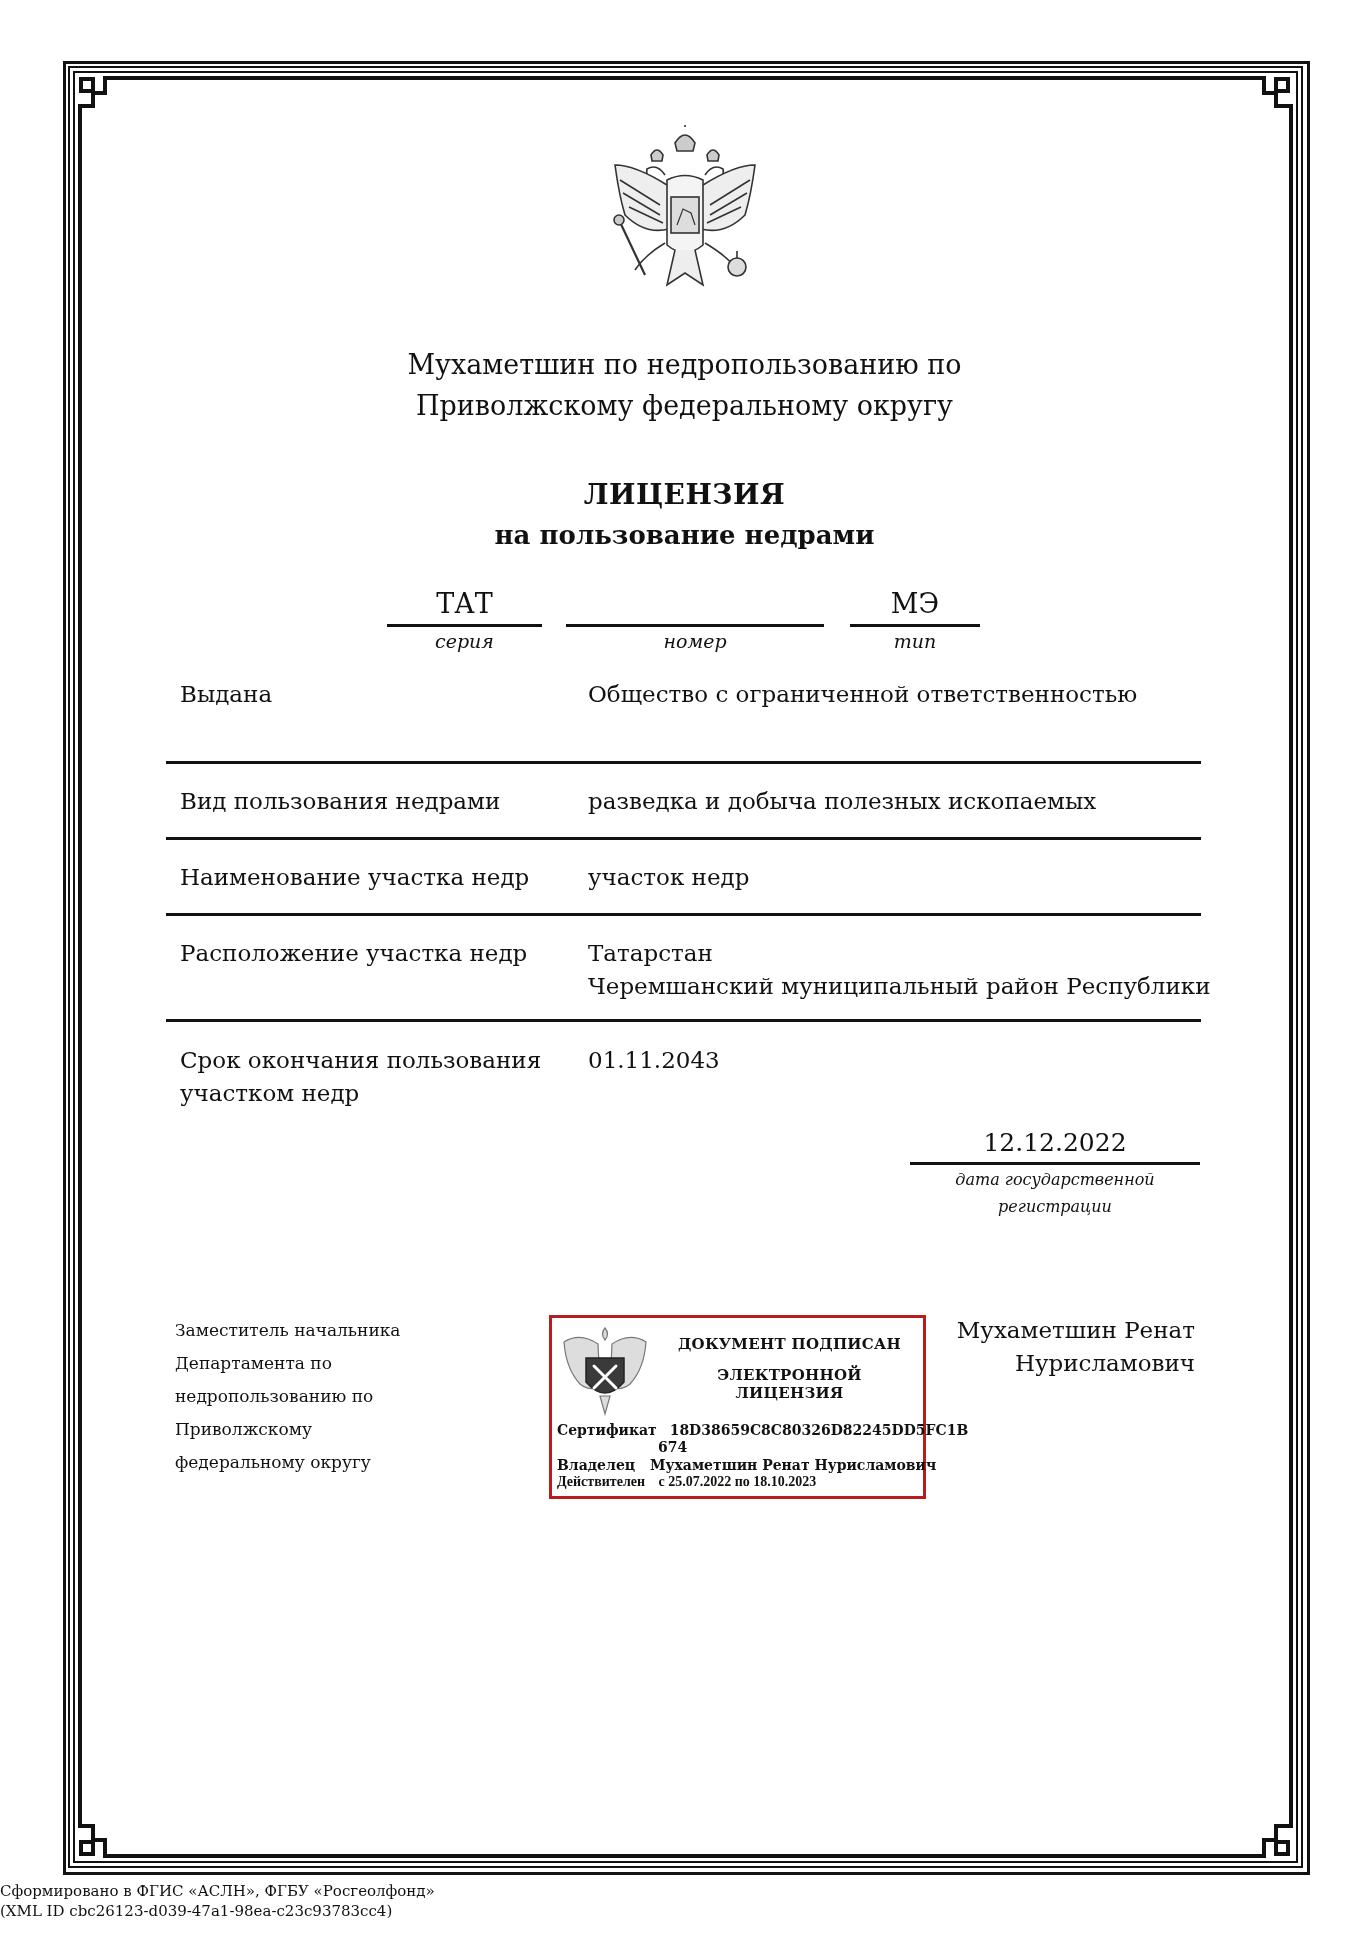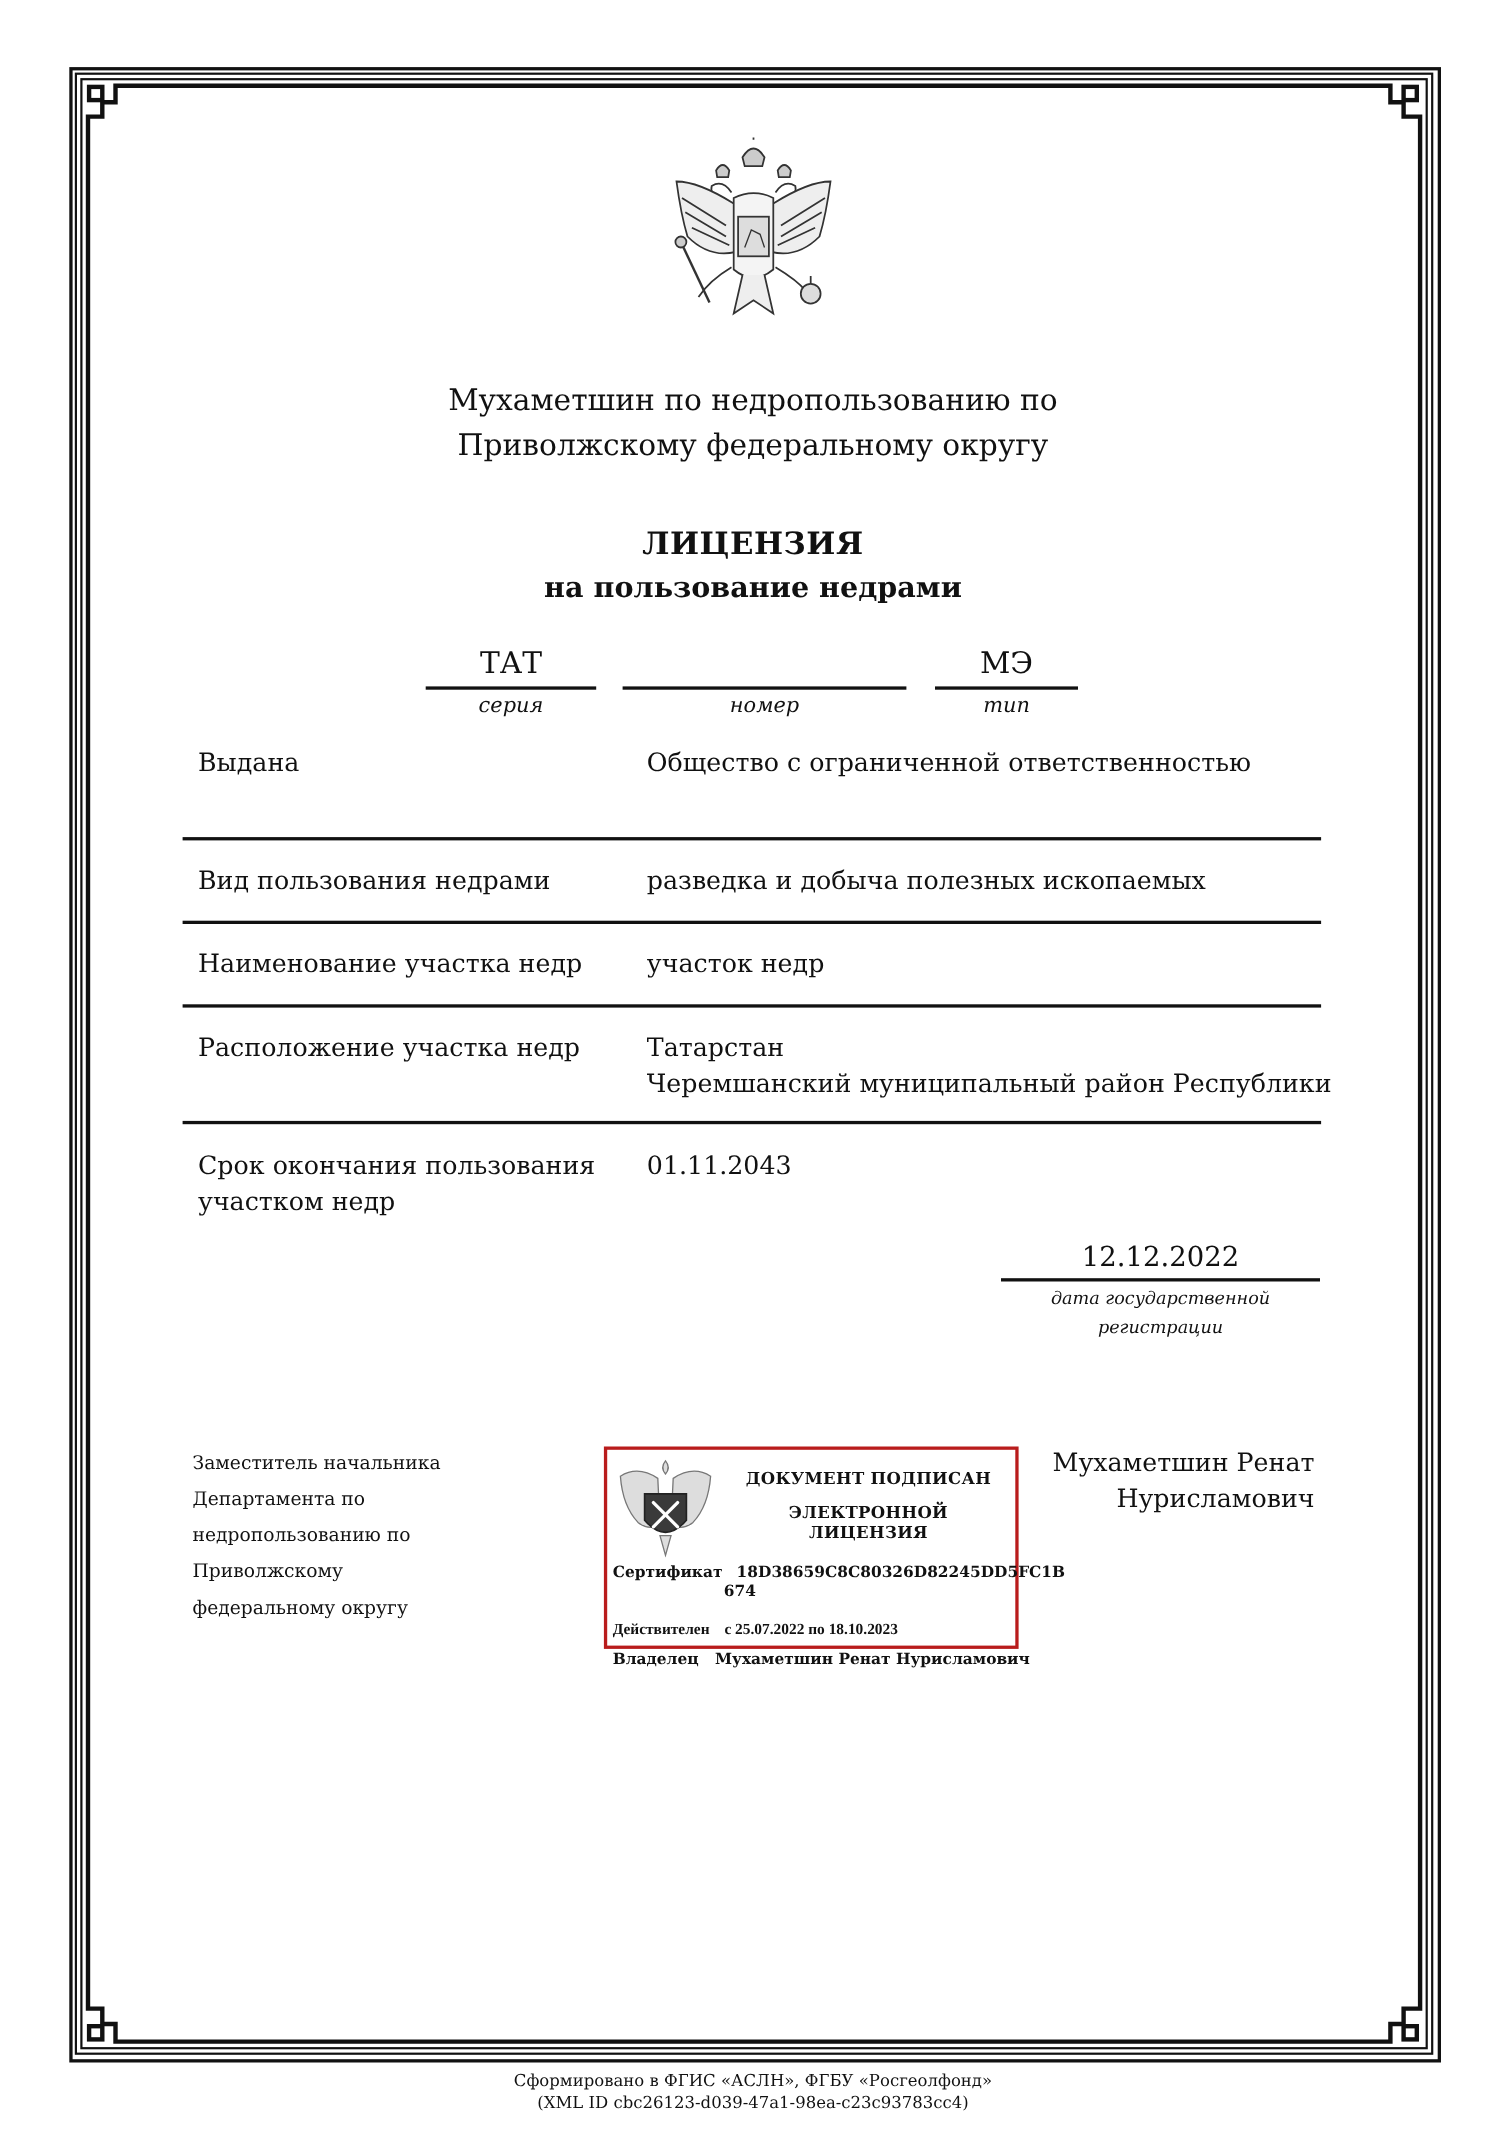--- a/index.html
+++ b/index.html
@@ -20,21 +20,21 @@
   .lbl { font-size:23px; line-height:33px; left:180px; }
   .val { font-size:23px; line-height:33px; left:588px; }
   .hline { position:absolute; left:166px; width:1035px; height:0; border-top:3px solid #111; }
   .regdate { font-size:25px; text-align:center; }
   .regcap { font-style:italic; font-size:16px; text-align:center; line-height:27px; }
   .sign-left { left:175px; top:1314px; font-size:17px; line-height:33px; }
   .sign-right { right:174px; top:1314px; font-size:23px; line-height:33px; text-align:right; }
   .stamp { left:549px; top:1315px; width:371px; height:178px; border:3px solid #b91c1c; }
   .stamp-h { position:absolute; left:110px; width:255px; text-align:center; font-weight:bold; font-size:15px; letter-spacing:0.3px; }
   .stamp-row { position:absolute; left:5px; font-weight:bold; font-size:14px; white-space:nowrap; }
-  .footer { left:0; width:1369px; text-align:center; font-size:15px; line-height:20px; top:1881px; }
+  .footer { left:0; width:1369px; font-size:15px; line-height:20px; top:1881px; }
 </style>
 </head>
 <body>
 
 <div class="frame f1"></div>
 <div class="frame f2"></div>
 <div class="frame f3"></div>
 <svg class="inner-svg" width="1369" height="1936">
   <g fill="none" stroke="#111" stroke-width="4">
 
@@ -168,21 +168,21 @@
       <line x1="56" y1="42" x2="34" y2="64"></line>
     </g>
   </svg>
   <div class="stamp-h" style="top:17px;">ДОКУМЕНТ ПОДПИСАН</div>
   <div class="stamp-h" style="top:48px;">ЭЛЕКТРОННОЙ ЛИЦЕНЗИЯ</div>
   <div class="stamp-row" style="top:104px;">
     <span>Сертификат</span>
     <span style="margin-left:8px">18D38659C8C80326D82245DD5FC1B</span>
   </div>
   <div class="stamp-row" style="top:121px;left:106px;">674</div>
-  <div class="stamp-row" style="top:139px;margin-top:44px;">
+  <div class="stamp-row" style="top:139px;">
     <span>Владелец</span>
     <span style="margin-left:10px">Мухаметшин Ренат Нурисламович</span>
   </div>
   <div class="stamp-row" style="top:156px;font-family:Liberation Serif, serif;">
     <span>Действителен</span>
     <span style="margin-left:10px">с 25.07.2022 по 18.10.2023</span>
   </div>
 </div>
 
 <div class="abs sign-right">

